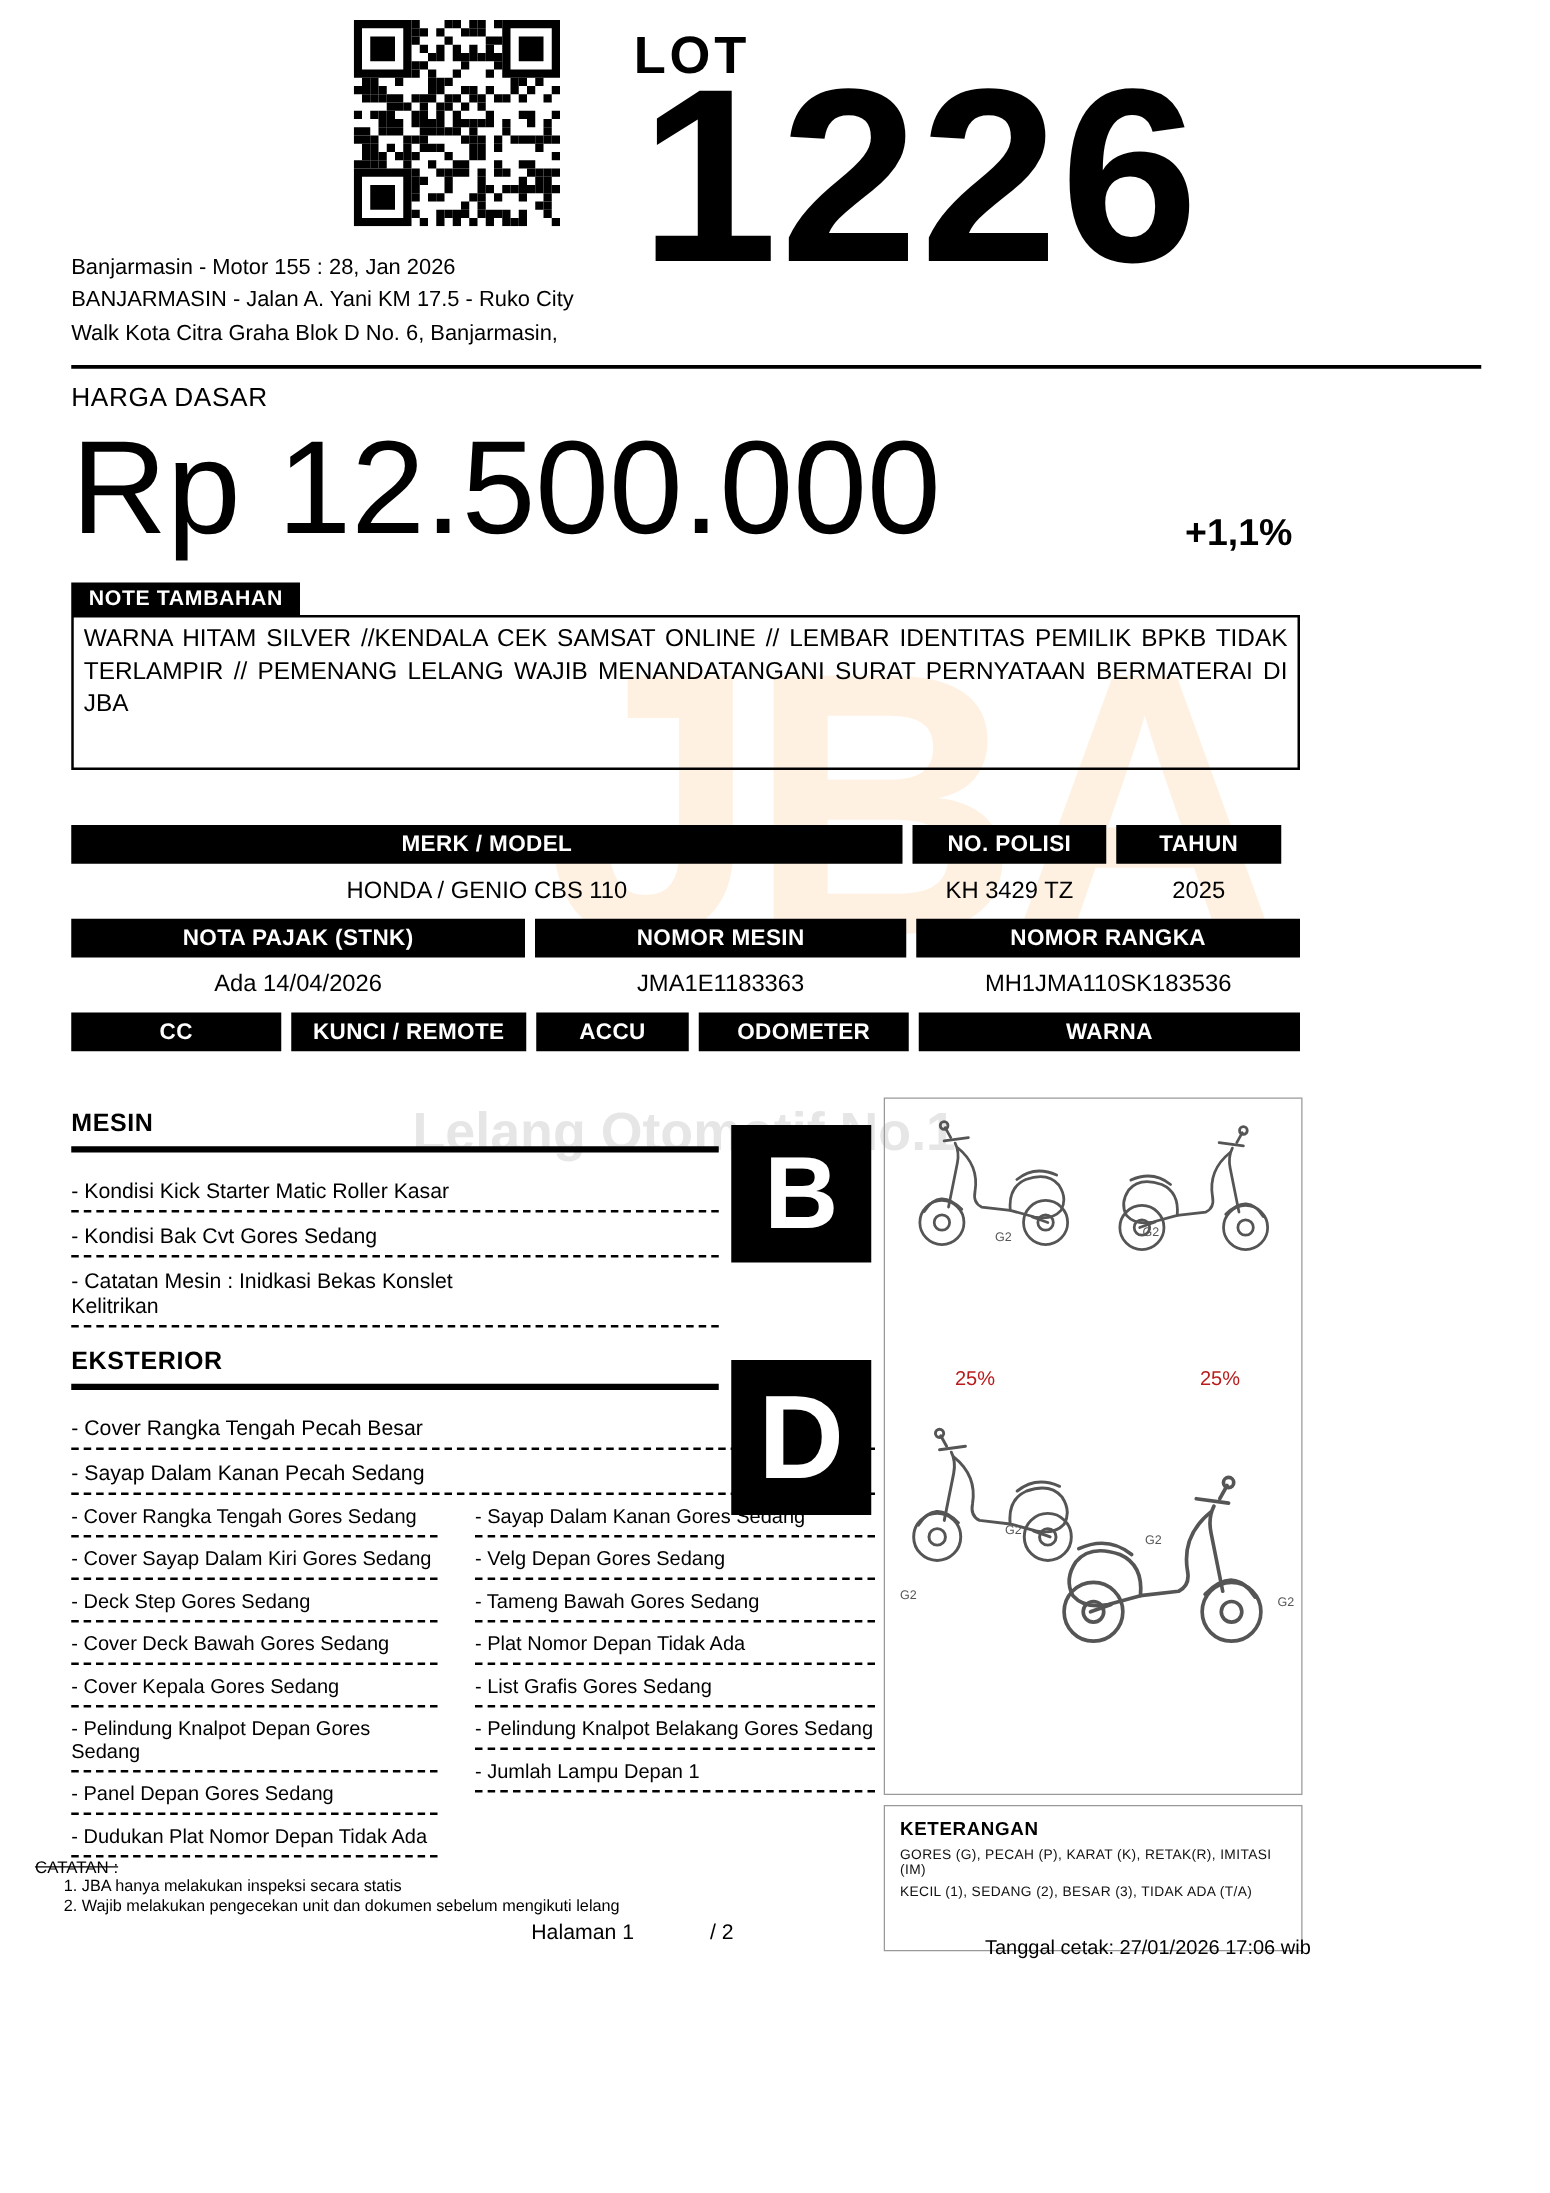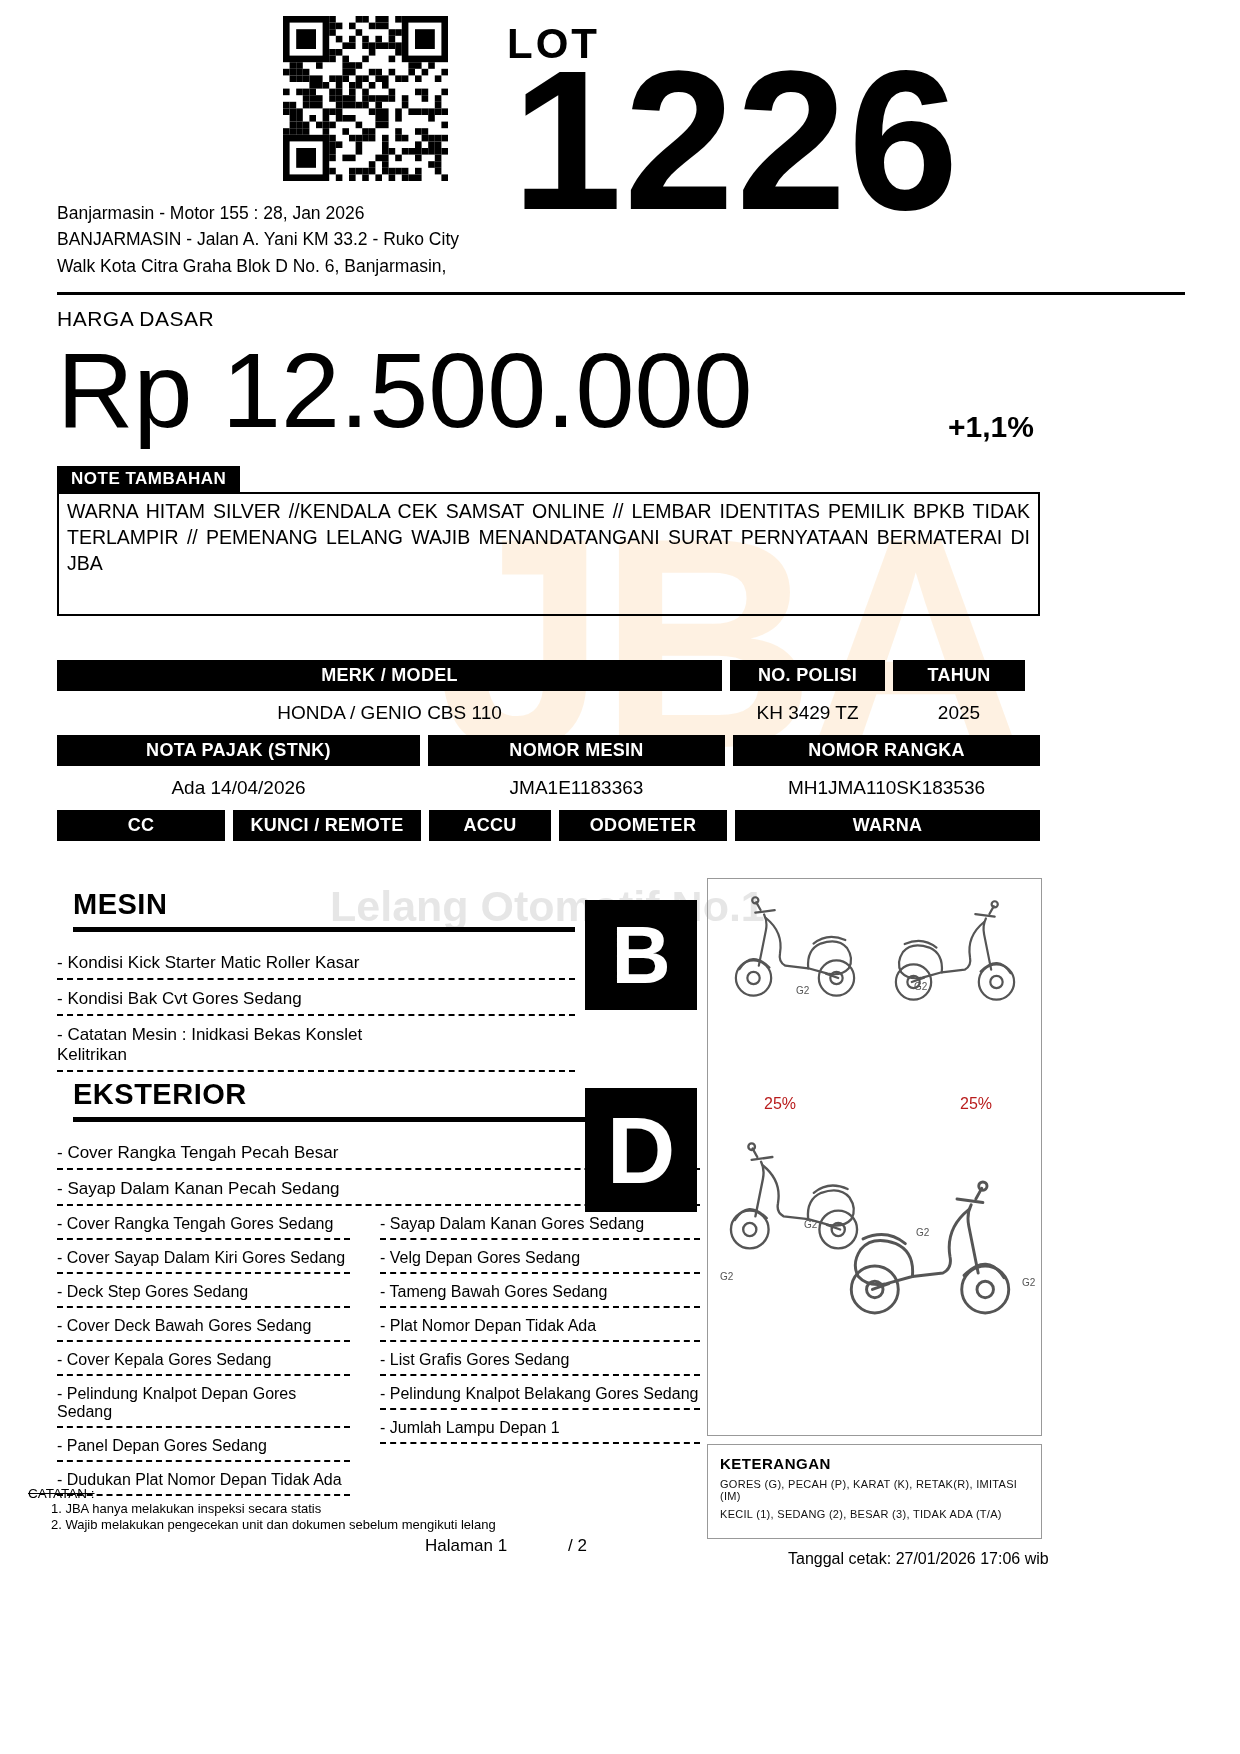--- a/index.html
+++ b/index.html
@@ -27,41 +27,41 @@
 
   .spec { left:57px; top:660px; width:983px; }
   .hrow { display:flex; gap:8px; }
   .hbar { background:#000; color:#fff; font-weight:bold; font-size:18px; height:31px; line-height:31px; text-align:center; letter-spacing:.3px; }
   .vrow { display:flex; gap:8px; height:44px; align-items:center; }
   .vcell { text-align:center; font-size:19px; }
   .w665{width:665px}.w155{width:155px}.w147{width:132px}
   .w363{width:363px}.w297{width:297px}.w307{width:307px}
   .w168{width:168px}.w188{width:188px}.w122{width:122px}.w305{width:305px}
 
-  .section-title { font-size:29px; font-weight:bold; letter-spacing:.5px; padding-bottom:6px; border-bottom:5px solid #000;margin-left:16px; }
+  .section-title { font-size:20px; font-weight:bold; letter-spacing:.5px; padding-bottom:6px; border-bottom:5px solid #000; }
   .items { margin-top:12px; }
   .item  { font-size:17px; padding:9px 0 5px; border-bottom:2px dashed #000; white-space:pre-line; }
   .mesin { left:57px; top:888px; width:518px; }
   .ekst  { left:57px; top:1078px; width:643px; }
   .ekst .section-title { width:518px; }
   .cols  { display:flex; gap:30px; }
   .col-l { width:293px; }
   .col-r { width:320px; }
   .col-l .item, .col-r .item { font-size:16px; }
 
   .grade { background:#000; color:#fff; display:flex; align-items:center; justify-content:center; font-weight:bold; }
   .grade-b { left:585px; top:900px;  width:112px; height:110px; font-size:82px; }
   .grade-d { left:585px; top:1088px; width:112px; height:124px; font-size:95px; }
 
   .imgbox { left:707px; top:878px; width:335px; height:558px; border:1px solid #999; }
   .sc  { position:absolute; }
   .pct { position:absolute; font-size:16px; color:#b91c1c; }
   .g2  { position:absolute; font-size:10px; color:#555; }
 
-  .ketbox { left:707px; top:1444px; width:335px; height:95px; border:1px solid #999; padding:10px 12px; }
+  .ketbox { left:707px; top:1444px; width:335px; height:117px; border:1px solid #999; padding:10px 12px; }
   .ket-title { font-size:15px; font-weight:bold; letter-spacing:.5px; }
   .ket-line  { font-size:11px; margin-top:6px; letter-spacing:.3px; color:#111; }
 
   .catatan { left:28px; top:1486px; font-size:13px; }
   .catatan-title { font-size:13.5px; text-decoration:line-through; }
   .catatan-item  { margin-left:23px; line-height:1.25; }
 
   .foot-page  { left:425px; top:1536px; font-size:17px; }
   .foot-total { left:568px; top:1536px; font-size:17px; }
   .foot-print { left:788px; top:1550px; font-size:16px; }
@@ -317,21 +317,21 @@
         <rect x="0" y="118.8" width="46.199999999999996" height="46.199999999999996"></rect>
         <rect fill="#fff" x="6.6" y="125.39999999999999" width="33" height="33"></rect>
         <rect x="13.2" y="132" width="19.799999999999997" height="19.799999999999997"></rect>
       </g>
     </svg>
   <div class="abs lot-label">LOT</div>
   <div class="abs lot-number">1226</div>
 
   <div class="abs addr">
     <div>Banjarmasin - Motor 155 : 28, Jan 2026</div>
-    <div>BANJARMASIN - Jalan A. Yani KM 33.2 - Ruko City</div>
+    <div>BANJARMASIN - Jalan A. Yani KM 17.5 - Ruko City</div>
     <div>Walk Kota Citra Graha Blok D No. 6, Banjarmasin,</div>
   </div>
 
   <div class="abs rule"></div>
 
   <div class="abs harga-label">HARGA DASAR</div>
   <div class="abs price">Rp 12.500.000</div>
   <div class="abs change">+1,1%</div>
 
   <div class="abs note-label">NOTE TAMBAHAN</div>

